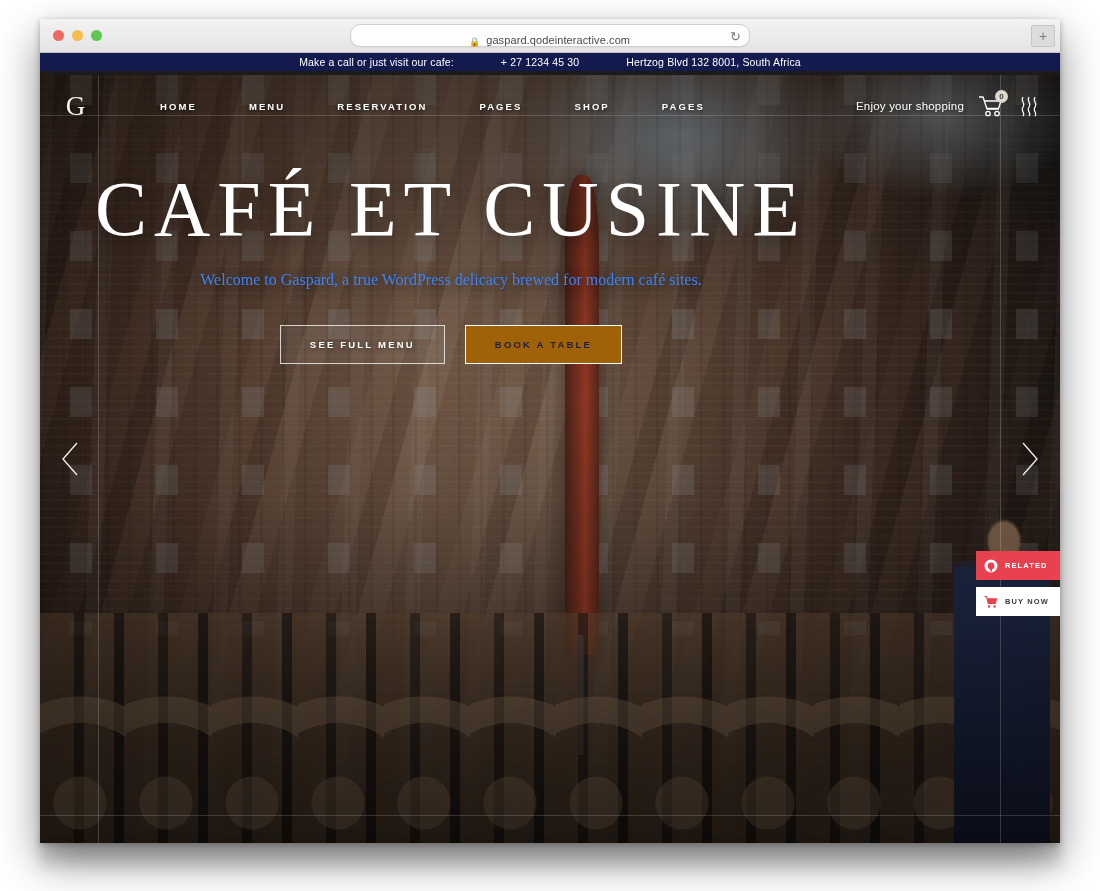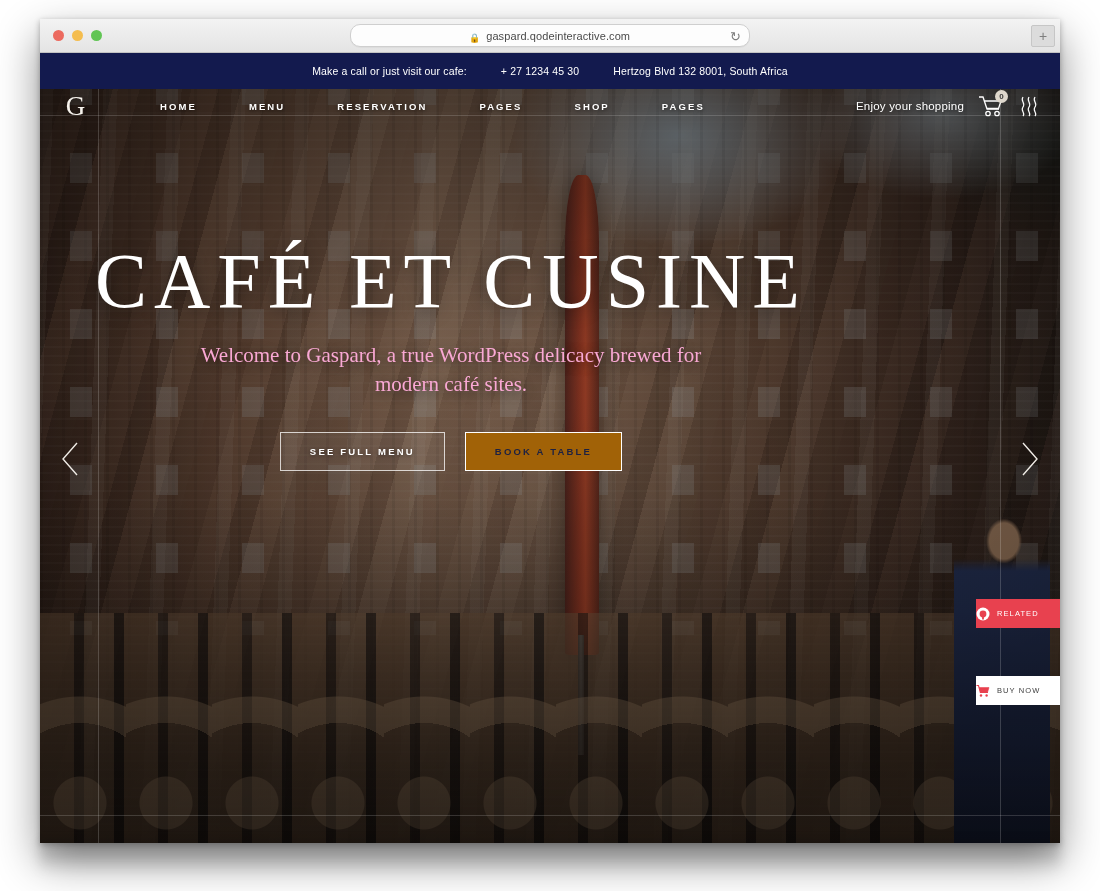--- a/index.html
+++ b/index.html
@@ -44,21 +44,21 @@
   .light.green  { background: #61c554; }
 
   #url-bar {
     position: absolute;
     left: 50%; transform: translateX(-50%);
     top: 5px;
     width: 400px; height: 23px;
     background: #fdfdfd;
     border: 1px solid #cfcfcf;
     border-radius: 10px;
-    display: flex; align-items: center; justify-content: center;
+    display: flex; align-items: flex-end; justify-content: center;
     box-shadow: 0 1px 1px rgba(0,0,0,0.04);
   }
   #url-text {
     font-size: 11px;
     color: #4a4a4a;
     letter-spacing: .1px;
   }
   .lock-icon {
     display: inline-block;
     margin-right: 5px;
@@ -91,26 +91,26 @@
     width: 1020px;
     height: 790px;
     overflow: hidden;
     background: #1b1b1b;
   }
 
   
   #top-bar {
     position: relative;
     z-index: 30;
-    height: 36px;
+    height: 18px;
     background: #131a4e;
     display: flex;
     align-items: center;
     justify-content: center;
-    gap: 34px;
+    gap: 47px;
   }
   #top-bar span {
     color: #ffffff;
     font-size: 10.5px;
     letter-spacing: .15px;
     white-space: nowrap;
   }
 
   
   #hero {
@@ -312,39 +312,38 @@
   
   #hero-content {
     position: absolute;
     left: 0; top: 0;
     width: 822px; height: 768px;
     z-index: 20;
     display: flex;
     flex-direction: column;
     align-items: center;
     justify-content: flex-start;
-    padding-top: 120px;
-    margin-top: 48px;
+    padding-top: 96px;
   }
   #hero-title {
     font-family: "Liberation Serif", serif;
     font-weight: normal;
     font-size: 78px;
     line-height: .98;
     letter-spacing: 7px;
     color: #ffffff;
     text-shadow: 0 2px 18px rgba(0,0,0,.45);
     white-space: nowrap;
   }
   #hero-subtitle {
     margin-top: 22px;
     font-family: "Liberation Serif", serif;
-    font-size: 21px;
+    font-size: 16px;
     line-height: 1.35;
-    color: #f9a8d4;
+    color: #3b82f6;
     text-align: center;
     text-shadow: 0 2px 12px rgba(0,0,0,.5);
     max-width: 520px;
   }
   #hero-buttons {
     margin-top: 34px;
     display: flex;
     align-items: stretch;
     gap: 20px;
   }
@@ -383,25 +382,25 @@
     position: absolute;
     right: 0; top: 476px;
     z-index: 40;
     width: 84px;
   }
   .float-widget {
     display: flex;
     align-items: center;
     gap: 7px;
     height: 29px;
+    padding-left: 8px;
     font-size: 7.5px;
-    font-weight: normal;
+    font-weight: bold;
     letter-spacing: 1.1px;
     white-space: nowrap;
-    margin-top: 48px;
   }
   #widget-related {
     background: #e8414f;
     color: #ffffff;
     margin-bottom: 7px;
   }
   #widget-buy-now {
     background: #ffffff;
     color: #3c3c3c;
   }

